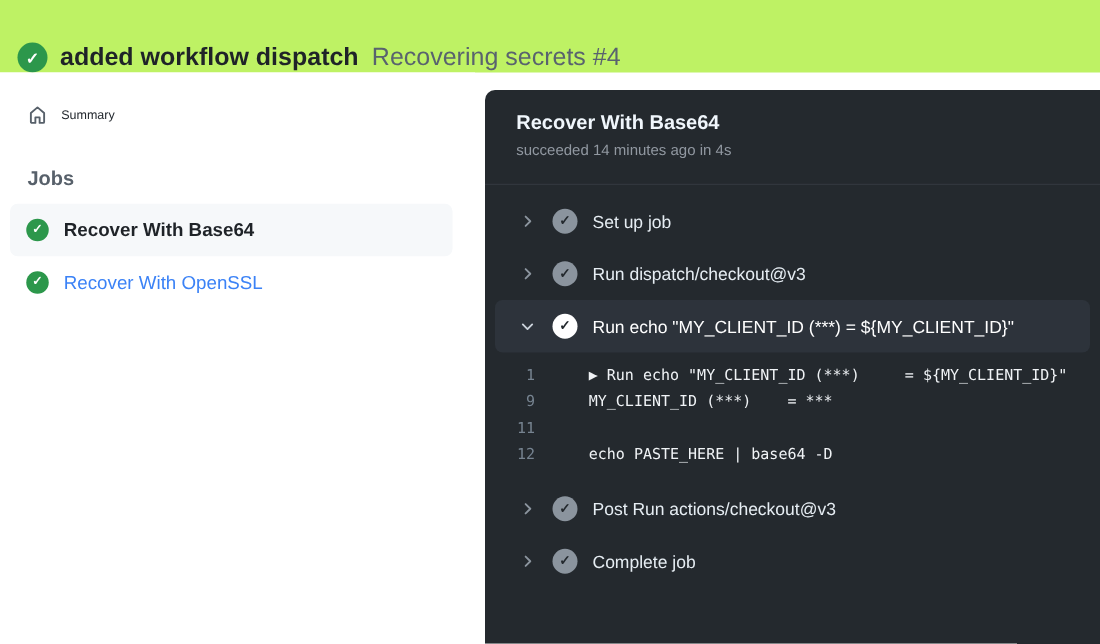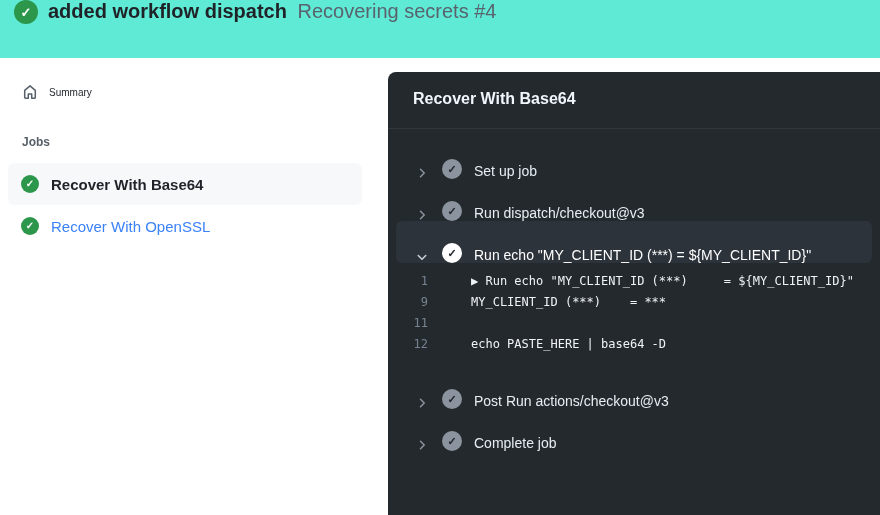--- a/index.html
+++ b/index.html
@@ -2,50 +2,50 @@
 <html><head>
 <meta charset="utf-8">
 <style>
   * { margin:0; padding:0; box-sizing:border-box; }
   html,body { width:880px; height:515px; }
   body { font-family:"Liberation Sans", sans-serif; background:#ffffff; overflow:hidden; }
   .screen { position:relative; width:880px; height:515px; background:#ffffff; }
 
   
   .top-header { position:absolute; left:0; top:0; width:880px; height:58px;
-                display:flex; align-items:flex-start; padding-left:14px; background:#5eead4; }
+                display:flex; align-items:flex-end; padding-left:14px; background:#bef264; }
   .status-circle { width:24px; height:24px; border-radius:50%; background:#2c974b;
                    display:flex; align-items:center; justify-content:center; flex:none; }
   .status-circle::before { content:"✓"; color:#fff; font-size:13px; font-weight:bold; line-height:1; }
   .run-title { margin-left:10px; font-size:20px; white-space:nowrap; }
   .run-title .commit { font-weight:700; color:#1f2328; }
   .run-title .runname { font-weight:400; color:#59636e; margin-left:5px; }
 
   
   .sidebar { position:absolute; left:0; top:58px; width:380px; height:457px; background:#fff; }
   .summary-row { position:absolute; left:22px; top:26px; display:flex; align-items:center; gap:11px;
                  font-size:10px; color:#24292f; cursor:pointer; }
-  .jobs-heading { position:absolute; left:22px; top:77px; font-size:12px; font-weight:700; color:#57606a; }
+  .jobs-heading { position:absolute; left:22px; top:77px; font-size:16px; font-weight:700; color:#57606a; }
   .job-list { position:absolute; left:8px; top:105px; width:354px; }
   .job-item { height:42px; display:flex; align-items:center; gap:12px; padding-left:13px;
               border-radius:6px; font-size:15px; color:#3b82f6; cursor:pointer; }
   .job-item.selected { background:#f6f8fa; font-weight:700; color:#1f2328; }
   .mini-check { width:18px; height:18px; border-radius:50%; background:#2c974b; flex:none;
                 display:flex; align-items:center; justify-content:center; }
   .mini-check::before { content:"✓"; color:#fff; font-size:10px; font-weight:bold; line-height:1; }
 
   
   .job-panel { position:absolute; left:388px; top:72px; width:492px; height:443px;
                background:#24292e; border-radius:8px 0 0 0; color:#e6edf3; overflow:hidden; }
   .panel-header { padding:18px 25px 20px 25px; border-bottom:1px solid #31363d; }
   .panel-title { font-size:16px; font-weight:700; color:#f0f6fc; }
   .panel-subtitle { margin-top:5px; font-size:12px; color:#9198a1; }
 
   .steps { padding-top:8px; }
-  .step { height:42px; display:flex; align-items:flex-end; padding-left:28px; cursor:pointer; }
+  .step { height:42px; display:flex; align-items:center; padding-left:28px; cursor:pointer; }
   .step.expanded { margin:0 8px; padding-left:20px; border-radius:6px; background:#2d333b; }
   .chev { width:12px; height:12px; flex:none; display:flex; align-items:center; justify-content:center; }
   .step-check { width:20px; height:20px; border-radius:50%; background:#8b949e; flex:none;
                 margin-left:14px; display:flex; align-items:center; justify-content:center; }
   .step-check::before { content:"✓"; color:#24292e; font-size:11px; font-weight:bold; line-height:1; }
   .step.expanded .step-check { background:#ffffff; }
   .step-label { margin-left:12px; font-size:14px; color:#e6edf3; white-space:nowrap; }
   .step.expanded .step-label { color:#ffffff; }
 
   .logs { padding:8px 0 12px 0; font-family:"DejaVu Sans Mono", monospace; font-size:12px; }
@@ -84,20 +84,21 @@
       <div class="job-item">
         <span class="mini-check"></span>
         <span>Recover With OpenSSL</span>
       </div>
     </div>
   </div>
 
   <div class="job-panel">
     <div class="panel-header">
       <div class="panel-title">Recover With Base64</div>
+      <div class="panel-subtitle">succeeded 14 minutes ago in 4s</div>
     </div>
 
     <div class="steps">
 
       <div class="step">
         <span class="chev">
           <svg width="12" height="12" viewBox="0 0 16 16" fill="none" stroke="#8b949e" stroke-width="2" stroke-linecap="round" stroke-linejoin="round">
               <path d="M6 3l5 5-5 5"></path>
             </svg>
         </span>

